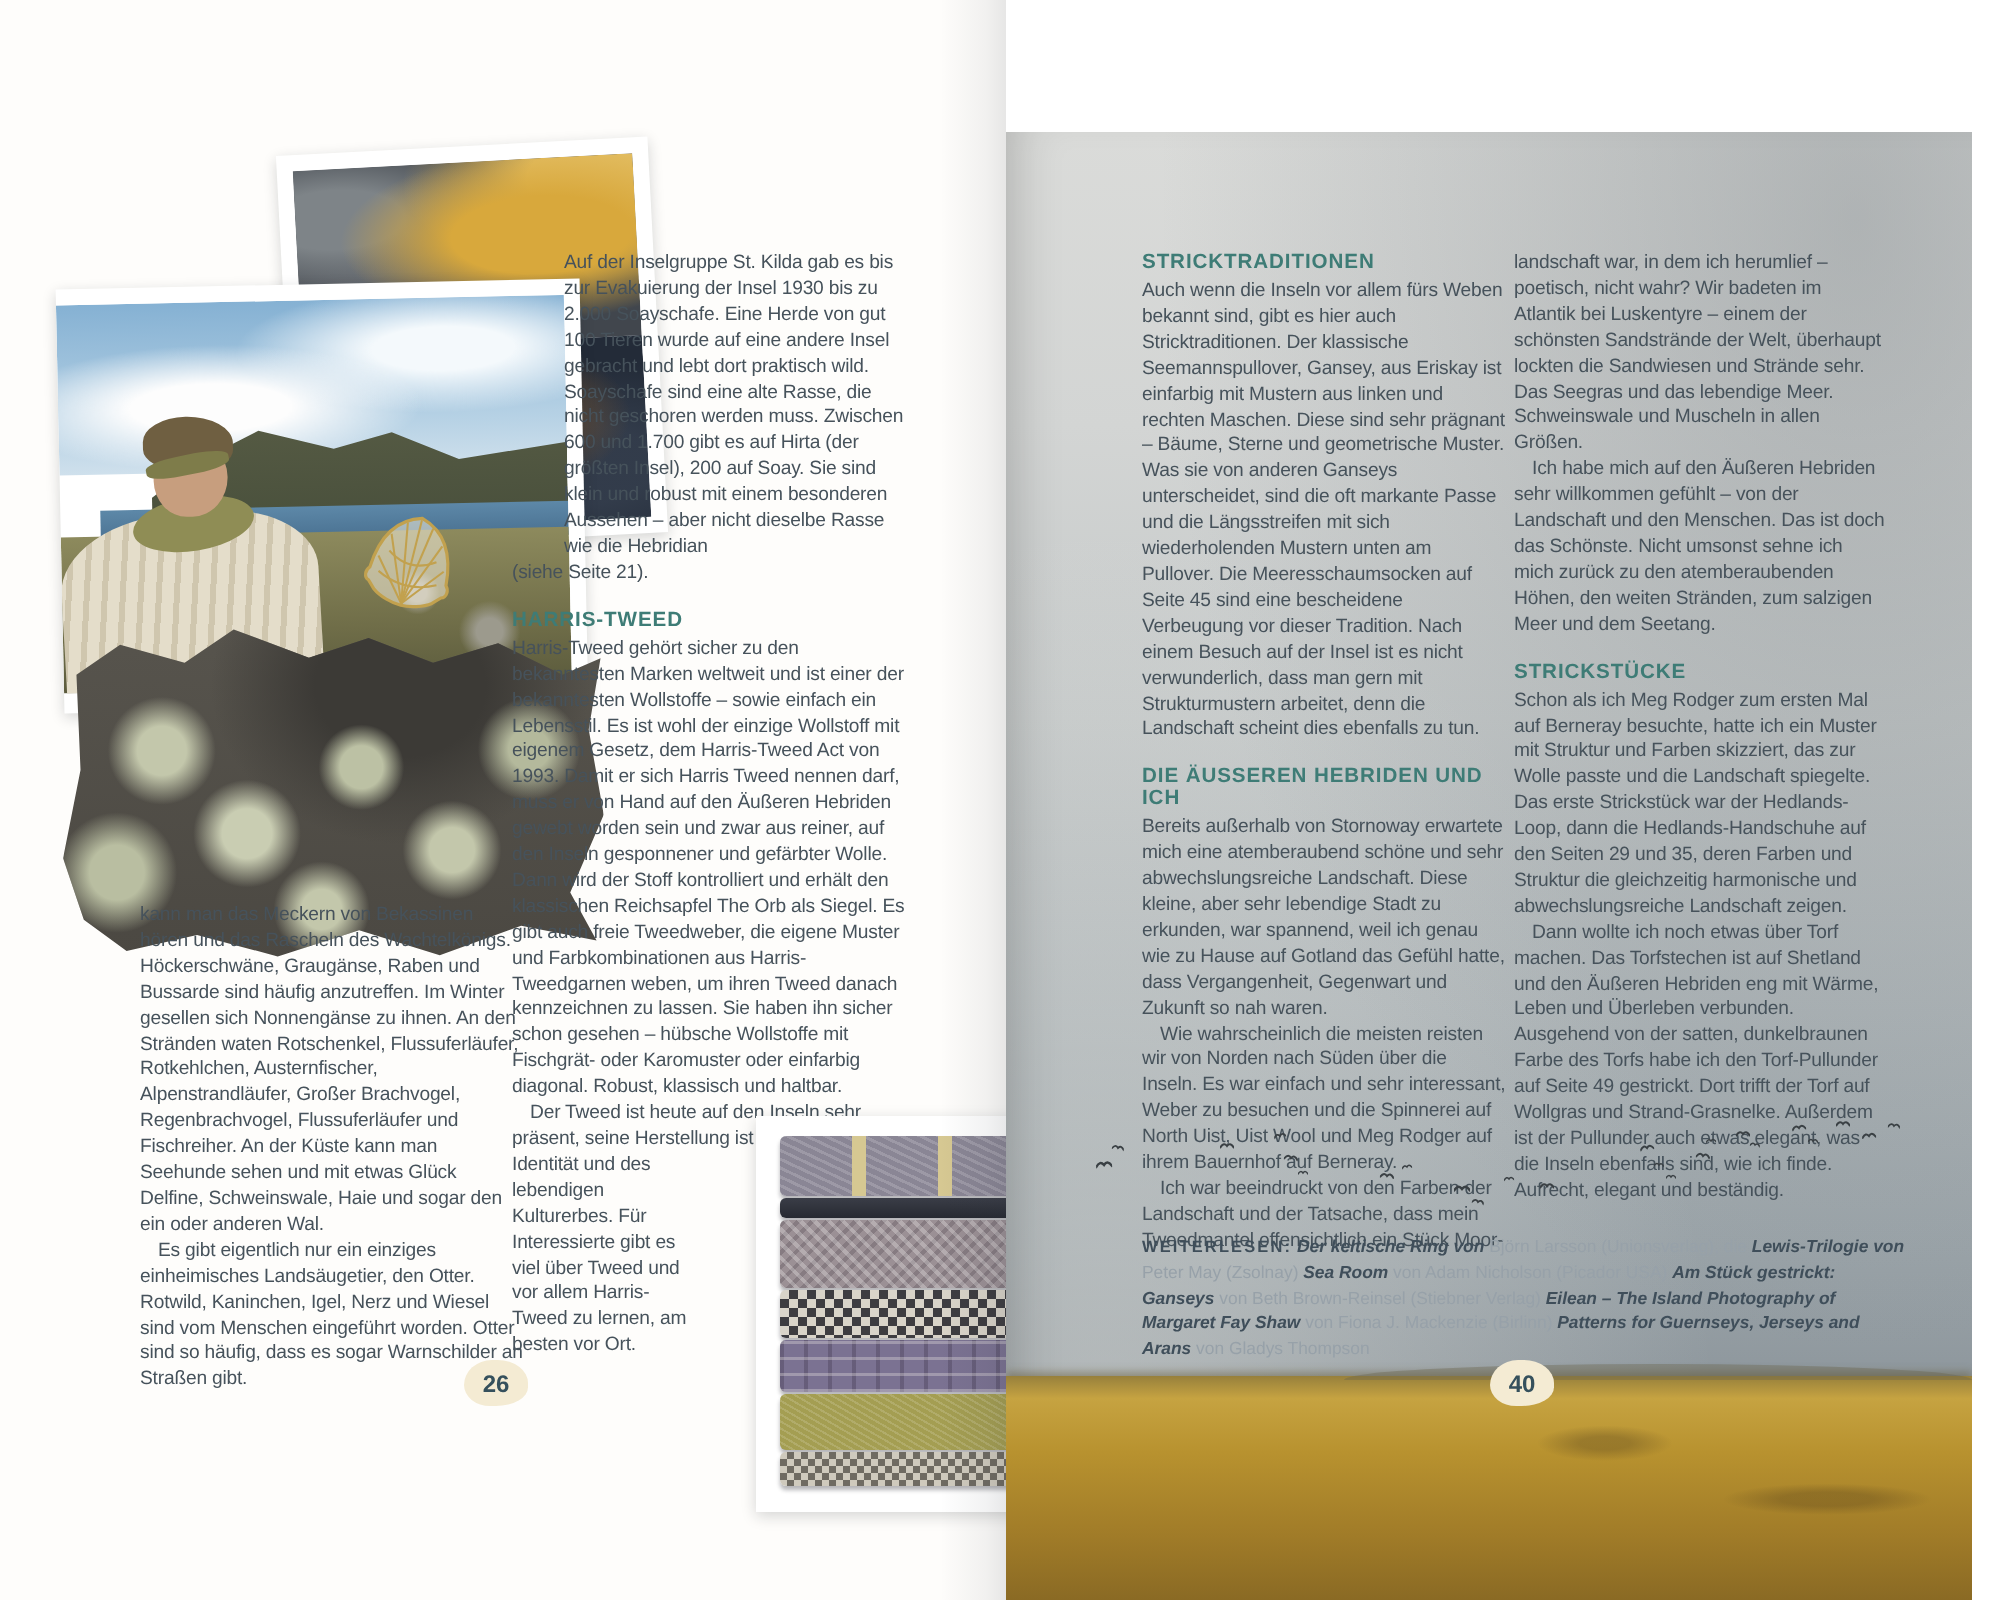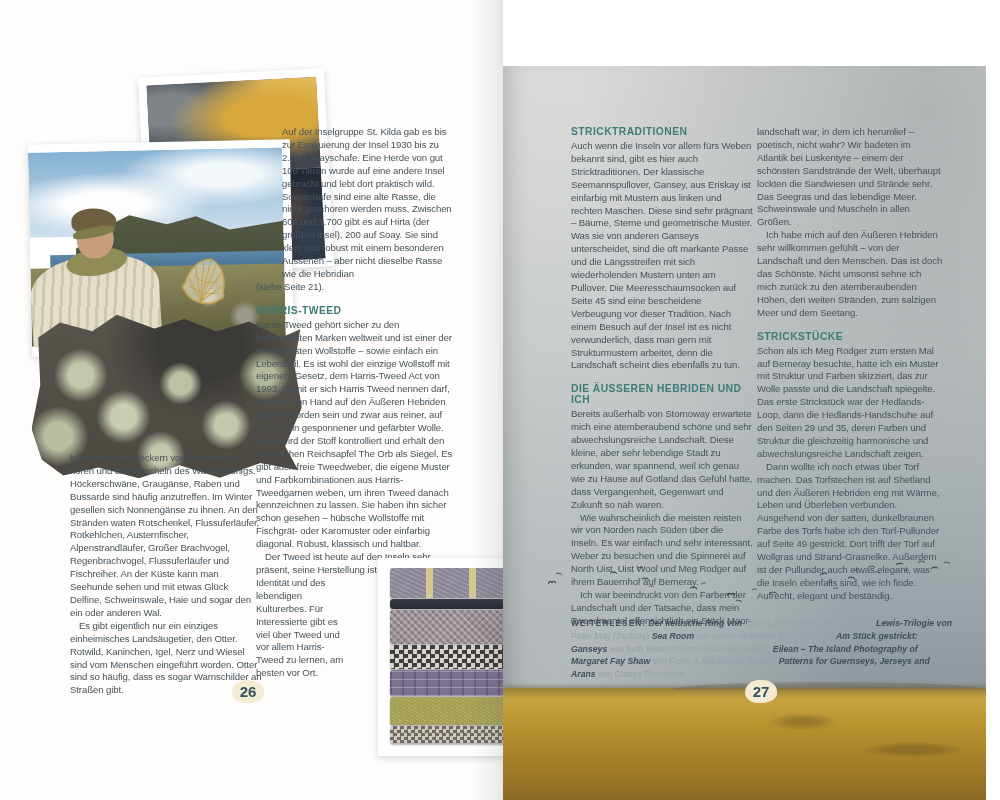--- a/index.html
+++ b/index.html
@@ -96,21 +96,21 @@
       repeating-linear-gradient(30deg,rgba(255,255,255,.14) 0 1px,rgba(255,255,255,0) 1px 3px),#a49e52;}
   .s7{height:17px;background:conic-gradient(#6f6b62 25%,#cfcabd 0 50%,#6f6b62 0 75%,#cfcabd 0);background-size:7px 7px;}
   
   .left-textcol{position:absolute;left:256px;top:126px;width:198px;}
   .left-textcol .intro{margin-left:26px;width:172px;}
   .narrow-tail{width:90px;}
   .wildlife-col{position:absolute;left:70px;top:452px;width:192px;}
   
   .pagenum{position:absolute;width:32px;height:23px;border-radius:48% 52% 55% 45%/60% 55% 45% 50%;
     background:var(--blob-cream,#F4EBD3);display:flex;align-items:center;justify-content:center;
-    font-size:15px;font-weight:bold;color:#35505C;}
+    font-size:12px;font-weight:bold;color:#35505C;}
   .pn-left{left:232px;top:680px;}
   .pn-right{left:242px;top:680px;}
   
   .photo-bg{position:absolute;left:0;top:66px;right:0;bottom:0;overflow:hidden;
     background:
       radial-gradient(ellipse at 88% 6%, rgba(118,126,131,.42), rgba(118,126,131,0) 58%),
       radial-gradient(ellipse at 10% 90%, rgba(230,230,225,.45), rgba(230,230,225,0) 50%),
       linear-gradient(180deg,#dadbd9 0%,#d3d5d4 20%,#c5c9c9 40%,#aeb5b8 60%,#9aa3a8 76%,#8d969c 86%,#8a9298 100%);
     box-shadow:inset 20px 0 26px -18px rgba(0,0,0,.22);}
   .field{position:absolute;left:0;bottom:0;right:0;height:112px;
@@ -309,18 +309,18 @@
           <path d="M0 4 C2 1 3.5 1 5 3 C6.5 1 8 1 10 4" stroke="#3A4044" stroke-width="1.5" fill="none" stroke-linecap="round"></path>
         </svg>
       </div>
 
     <div class="weiterlesen">
       <span class="wl-label">WEITERLESEN:</span>
       <span id="wl-segments"> <span class="wl-em">Der keltische Ring von </span><span class="wl-plain">Björn Larsson (Unionsverlag), die </span><span class="wl-em">Lewis-Trilogie von </span><span class="wl-plain">Peter May (Zsolnay) </span><span class="wl-em">Sea Room </span><span class="wl-plain">von Adam Nicholson (Picador USA) </span><span class="wl-em">Am Stück gestrickt: Ganseys </span><span class="wl-plain">von Beth Brown-Reinsel (Stiebner Verlag) </span><span class="wl-em">Eilean – The Island Photography of Margaret Fay Shaw </span><span class="wl-plain">von Fiona J. Mackenzie (Birlinn) </span><span class="wl-em">Patterns for Guernseys, Jerseys and Arans </span><span class="wl-plain">von Gladys Thompson</span></span>
     </div>
 
     <div class="pagenum pn-right">
-      <span>27</span>
+      <span>40</span>
     </div>
   </section>
 
   <div class="gutter"></div>
 </div>
 
 </body></html>

